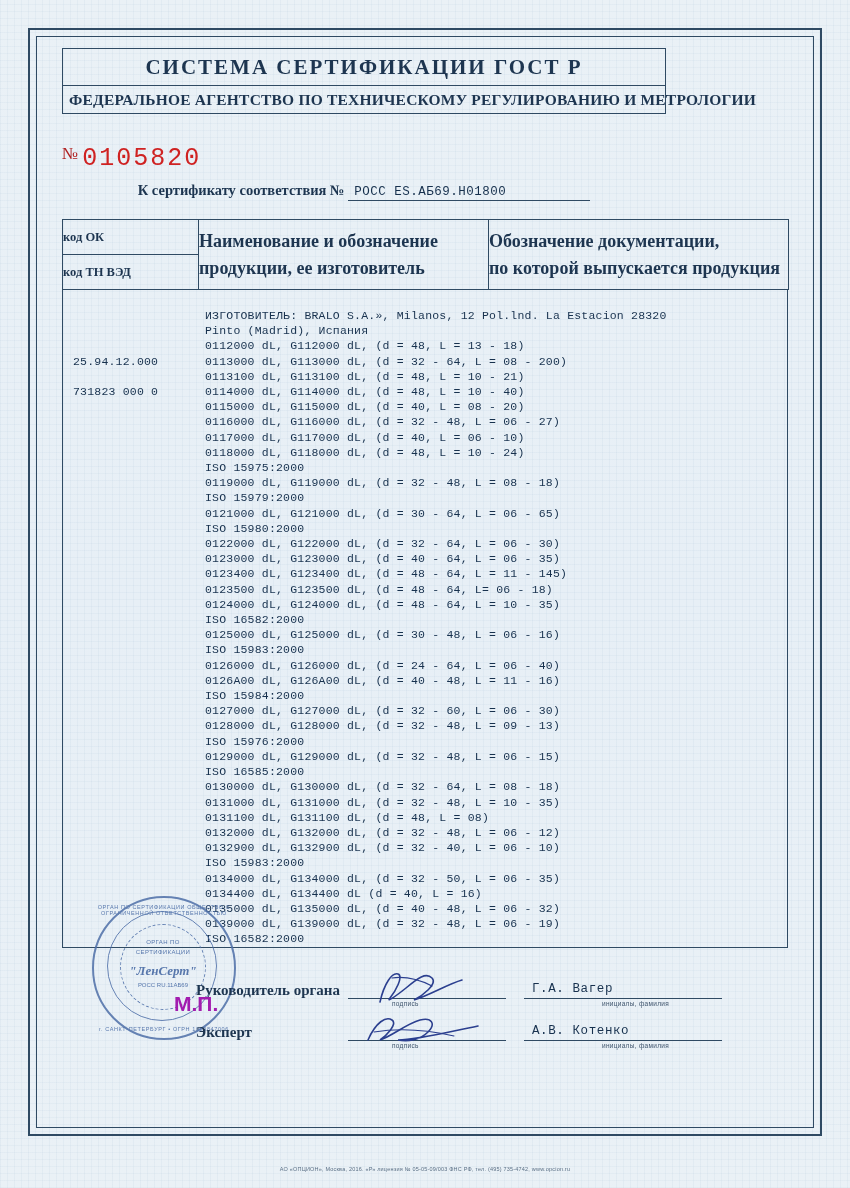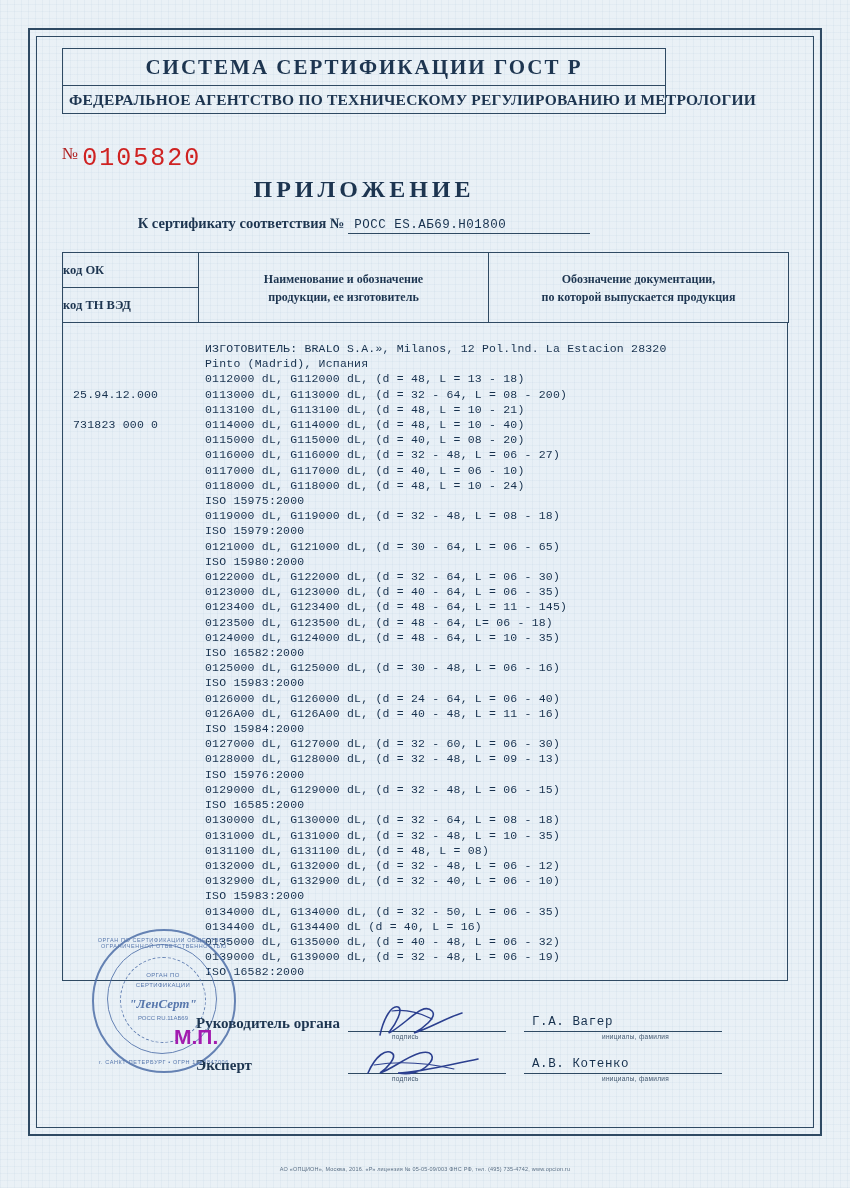--- a/index.html
+++ b/index.html
@@ -156,24 +156,23 @@
   }
   .tbl td {
     border: 1px solid #2f4a63;
     vertical-align: middle;
     padding: 0;
   }
   .col-a { width: 136px; }
   .col-b { width: 290px; }
   .col-c { width: 300px; }
   .hcell {
-    text-align: center;
-    font-family: "Liberation Serif", serif;
-    font-weight: bold;
-    font-size: 12px;
+    font-family: "Liberation Serif", serif;
+    font-weight: bold;
+    font-size: 18px;
     line-height: 1.5;
     color: #1d3550;
     padding: 10px 8px;
   }
   .hcell-left {
     font-family: "Liberation Serif", serif;
     font-weight: bold;
     font-size: 12.5px;
     color: #1d3550;
     padding: 9px 0 9px 10px;
@@ -379,21 +378,20 @@
       <div class="hdr-title">СИСТЕМА СЕРТИФИКАЦИИ ГОСТ Р</div>
       <div class="hdr-sep"></div>
       <div class="hdr-sub">ФЕДЕРАЛЬНОЕ АГЕНТСТВО ПО ТЕХНИЧЕСКОМУ РЕГУЛИРОВАНИЮ И МЕТРОЛОГИИ</div>
     </div>
 
     <div class="num-row">
       <span class="num-sign">№</span>
       <span class="num-val">0105820</span>
     </div>
 
-    <div class="doc-title">ПРИЛОЖЕНИЕ</div>
 
     <div class="cert-line">
       <span class="lbl">К сертификату соответствия №</span>
       <span class="val">РОСС ES.АБ69.Н01800</span>
     </div>
 
     <div class="scope">
     </div>
 
     <table class="tbl">

